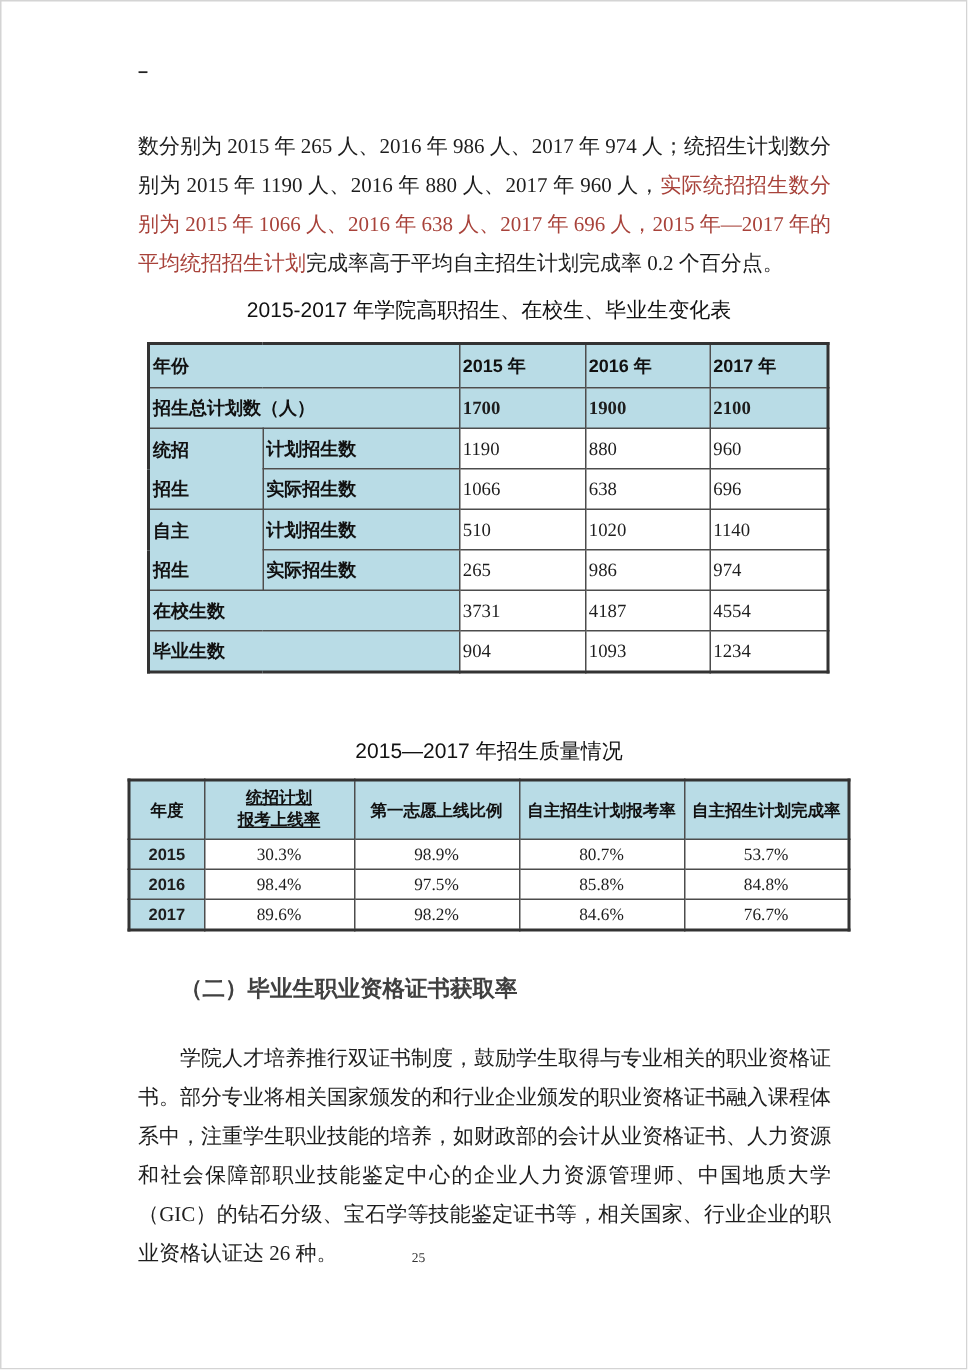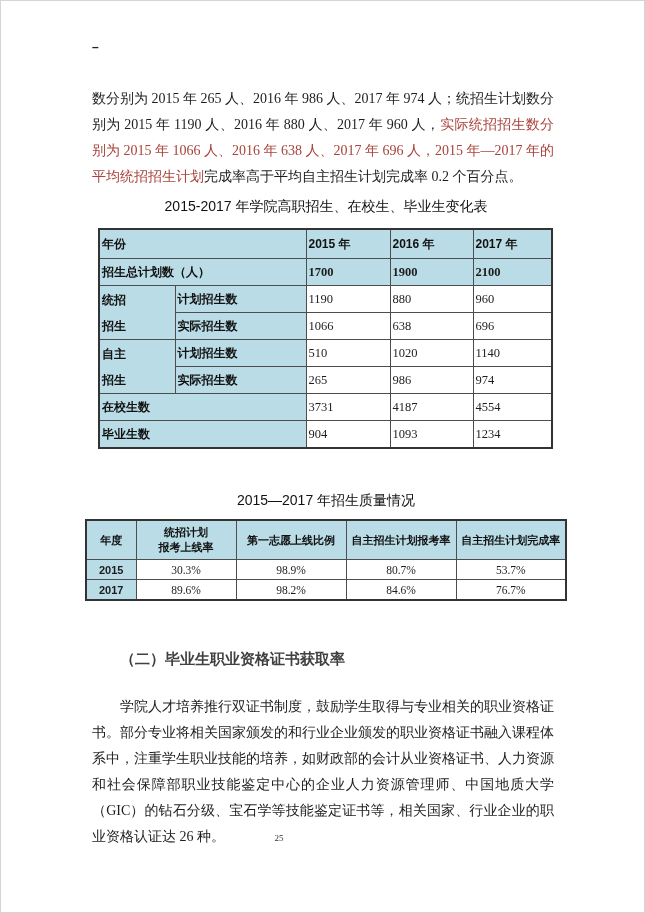--- a/index.html
+++ b/index.html
@@ -57,21 +57,21 @@
   .t2 td{
     border:1px solid #4d4d4d;
     text-align:center;vertical-align:middle;
     padding:0 2px;
   }
   .t2 tr.hdr2 td{
     height:38px;
     font-family:"Liberation Sans","DejaVu Sans",sans-serif;
     font-weight:bold;font-size:11px;color:#111;
   }
-  .t2 tr.hdr2 .two-line span{display:block;line-height:15px;}
+  .t2 tr.hdr2 .two-line span{display:block;line-height:15px;text-decoration:underline;}
   .t2 tr.data td{height:19px;font-size:11.5px;}
   .t2 tr.data td.yr{
     font-family:"Liberation Sans","DejaVu Sans",sans-serif;
     font-weight:bold;font-size:11px;
   }
   .heading2{
     position:absolute;left:92px;top:650px;width:462px;
     padding-left:28px;box-sizing:border-box;
     font-family:Liberation Mono, monospace;
     font-weight:bold;font-size:15px;color:#404040;
@@ -187,20 +187,27 @@
         <td class="teal">自主招生计划完成率</td>
       </tr>
       <tr class="data">
         <td class="teal yr">2015</td>
         <td>30.3%</td>
         <td>98.9%</td>
         <td>80.7%</td>
         <td>53.7%</td>
       </tr>
       <tr class="data">
+        <td class="teal yr">2016</td>
+        <td>98.4%</td>
+        <td>97.5%</td>
+        <td>85.8%</td>
+        <td>84.8%</td>
+      </tr>
+      <tr class="data">
         <td class="teal yr">2017</td>
         <td>89.6%</td>
         <td>98.2%</td>
         <td>84.6%</td>
         <td>76.7%</td>
       </tr>
     </tbody>
   </table>
 
   <div class="heading2">（二）毕业生职业资格证书获取率</div>

